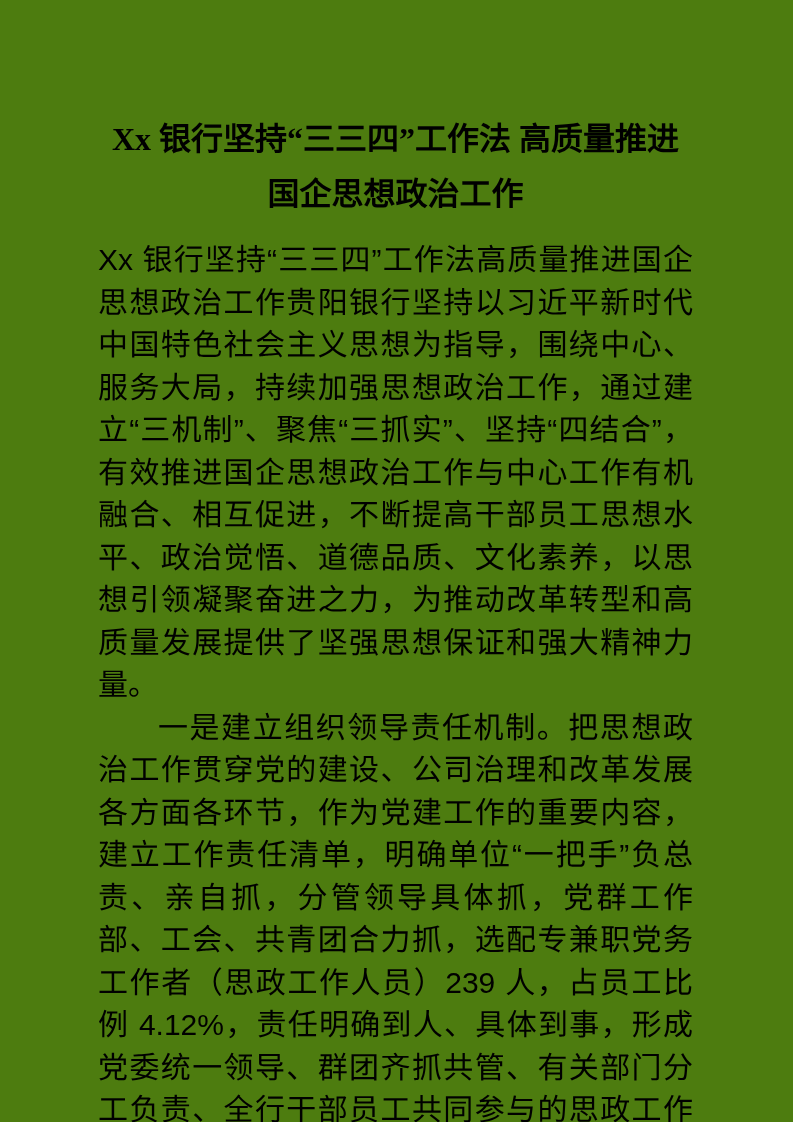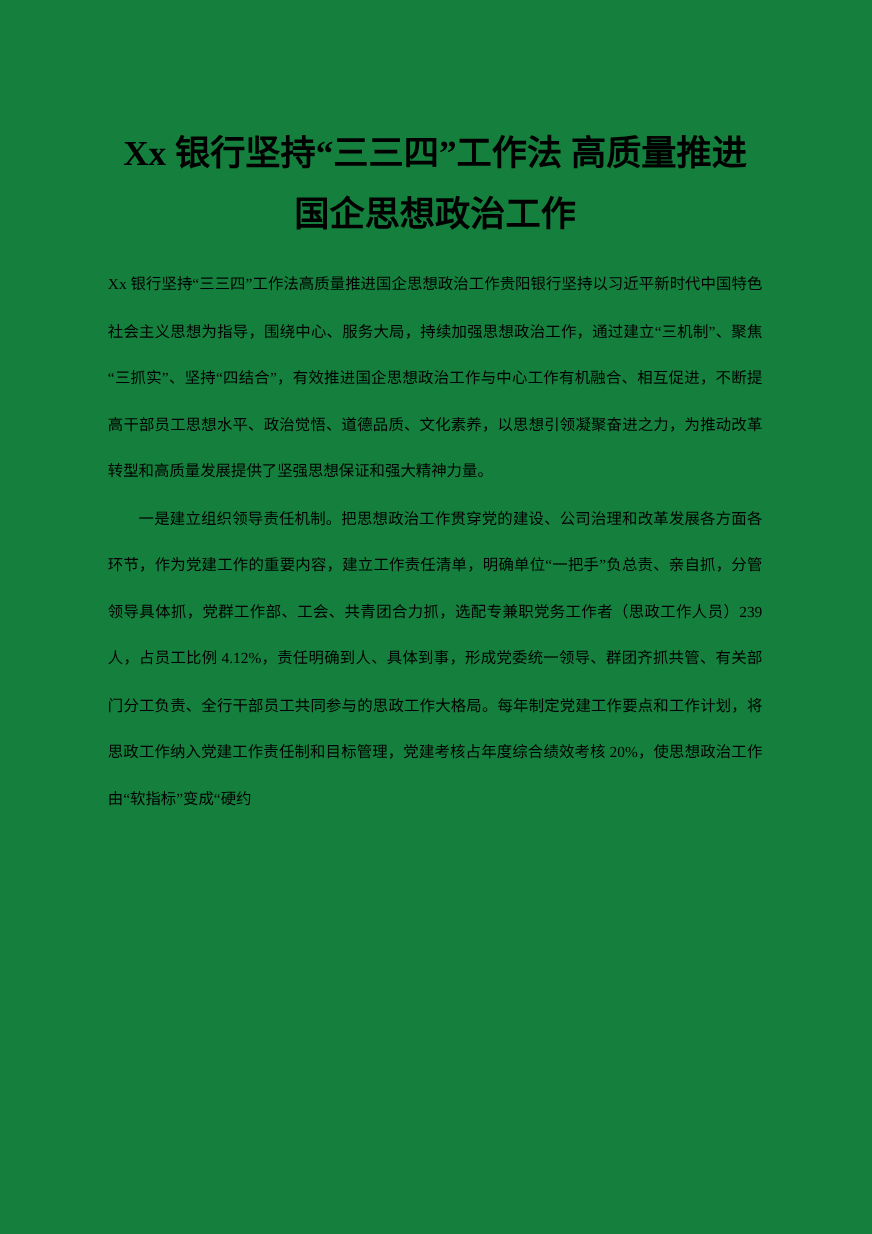--- a/index.html
+++ b/index.html
@@ -5,40 +5,40 @@
   html, body {
     margin: 0;
     padding: 0;
     background: #ffffff;
   }
   .page {
     position: relative;
     width: 793px;
     height: 1122px;
     margin: 0 auto;
-    background: #15803d;
+    background: #4d7c0f;
     box-sizing: border-box;
     padding: 112px 100px 0 98px;
     overflow: hidden;
     color: #000000;
   }
   .doc-title {
     margin: 0 0 17px 0;
     font-family: "Liberation Serif", "DejaVu Serif", serif;
     font-weight: bold;
     font-size: 32px;
     line-height: 55px;
     text-align: center;
     color: #000000;
   }
   .doc-body p {
     margin: 0;
-    font-family: Liberation Serif, serif;
+    font-family: Liberation Sans, sans-serif;
     font-weight: normal;
-    font-size: 14px;
+    font-size: 30px;
     line-height: 42.5px;
     text-align: justify;
     color: #000000;
   }
   .doc-body p.indent {
     text-indent: 2em;
   }
 </style>
 </head>
 <body>

